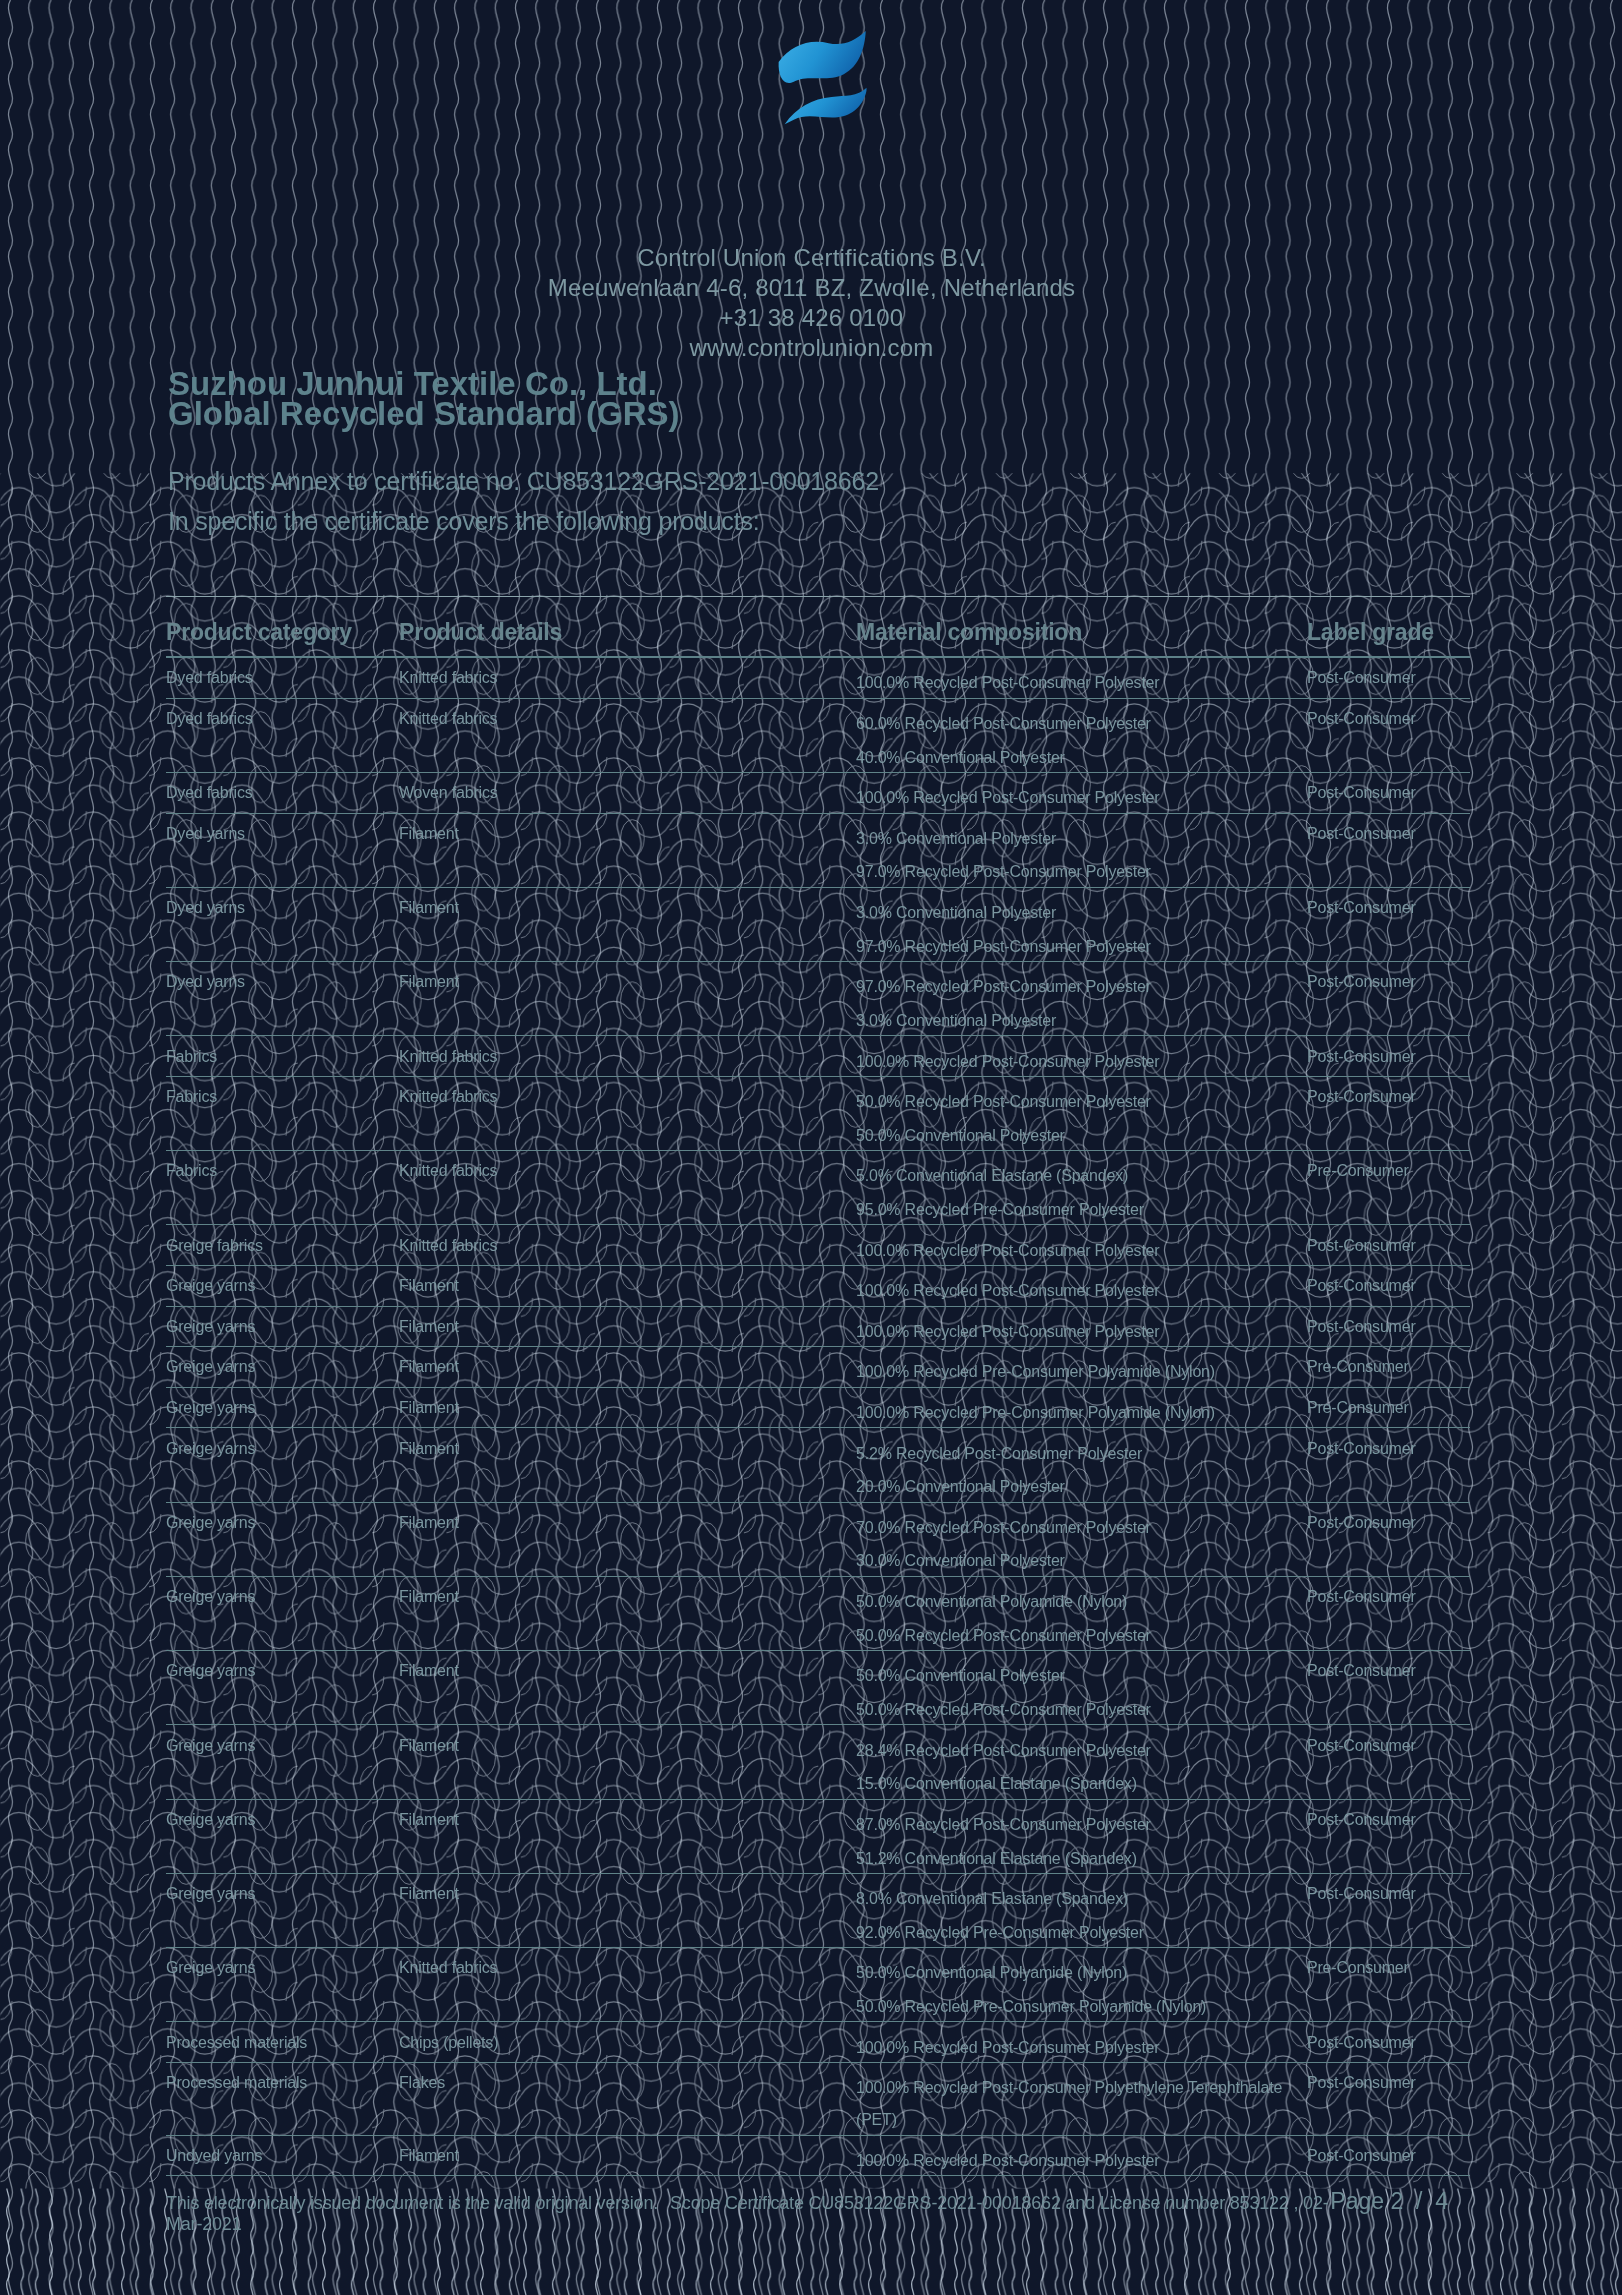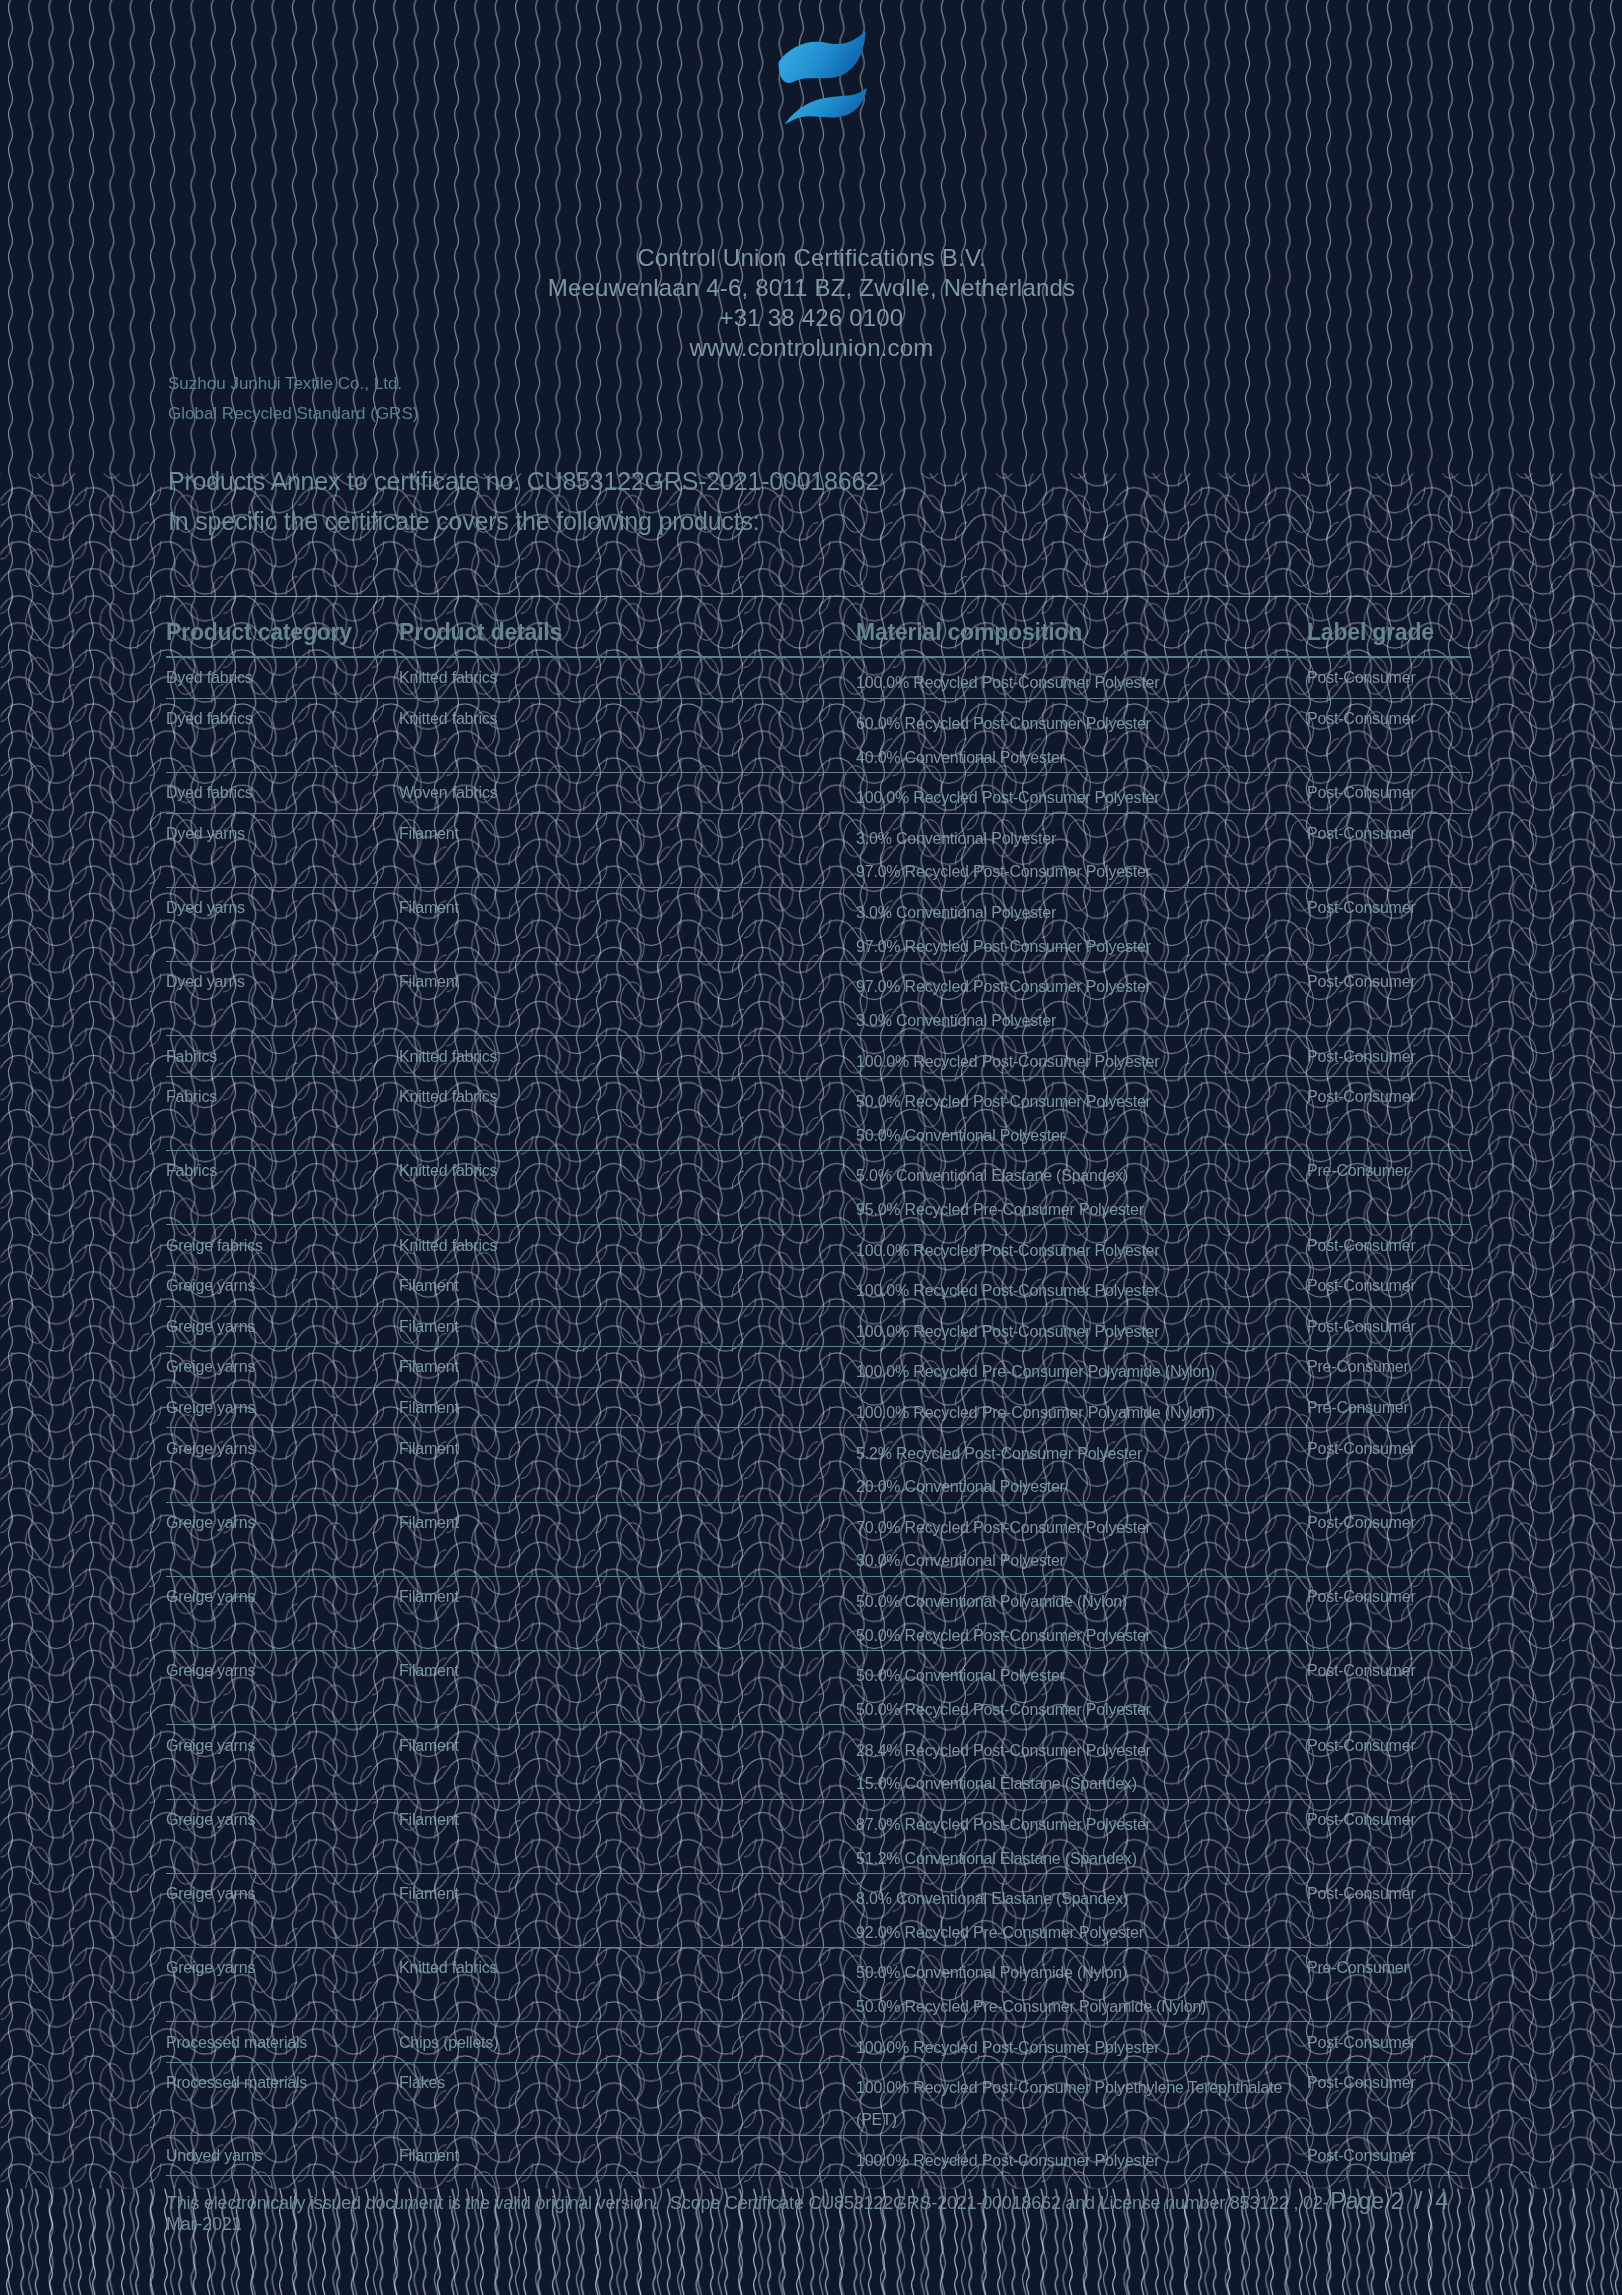--- a/index.html
+++ b/index.html
@@ -9,21 +9,21 @@
     font-family:"Liberation Sans","DejaVu Sans",sans-serif;
   }
   .bg{position:absolute;left:0;top:0;width:1623px;height:2295px;pointer-events:none;}
   .logo{position:absolute;left:762px;top:27px;width:106px;height:105px;}
   .org{
     position:absolute;left:0;top:243px;width:1623px;text-align:center;
     font-size:24px;line-height:30px;color:#7e99a2;letter-spacing:0.2px;
   }
   .company{
     position:absolute;left:168px;top:369px;
-    font-size:17px;font-weight:normal;line-height:30px;color:#5d828c;
+    font-size:33px;font-weight:bold;line-height:30px;color:#5d828c;
   }
   .annex{
     position:absolute;left:168px;top:461px;
     font-size:25px;line-height:40px;color:#6f8e98;letter-spacing:-0.2px;
   }
   .content{position:absolute;left:166px;top:556px;width:1304px;margin-top:40px;}
   .grid{display:grid;grid-template-columns:233px 457px 451px 162px;}
   .thead{
     border-top:1.7px solid #8aa4ab;border-bottom:2.5px solid #5d8188;
     padding:18.6px 0 8.5px;font-weight:bold;font-size:23px;line-height:32px;

